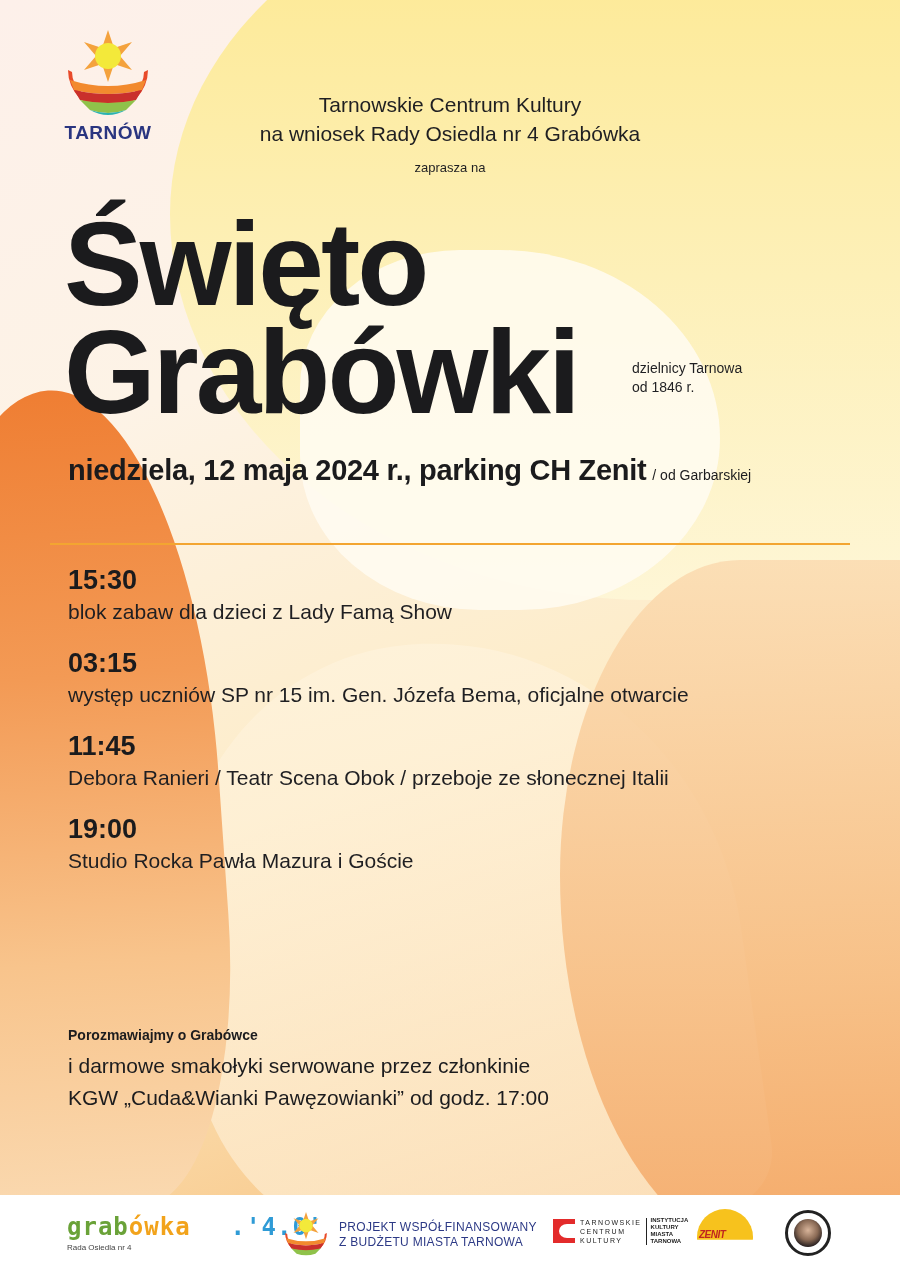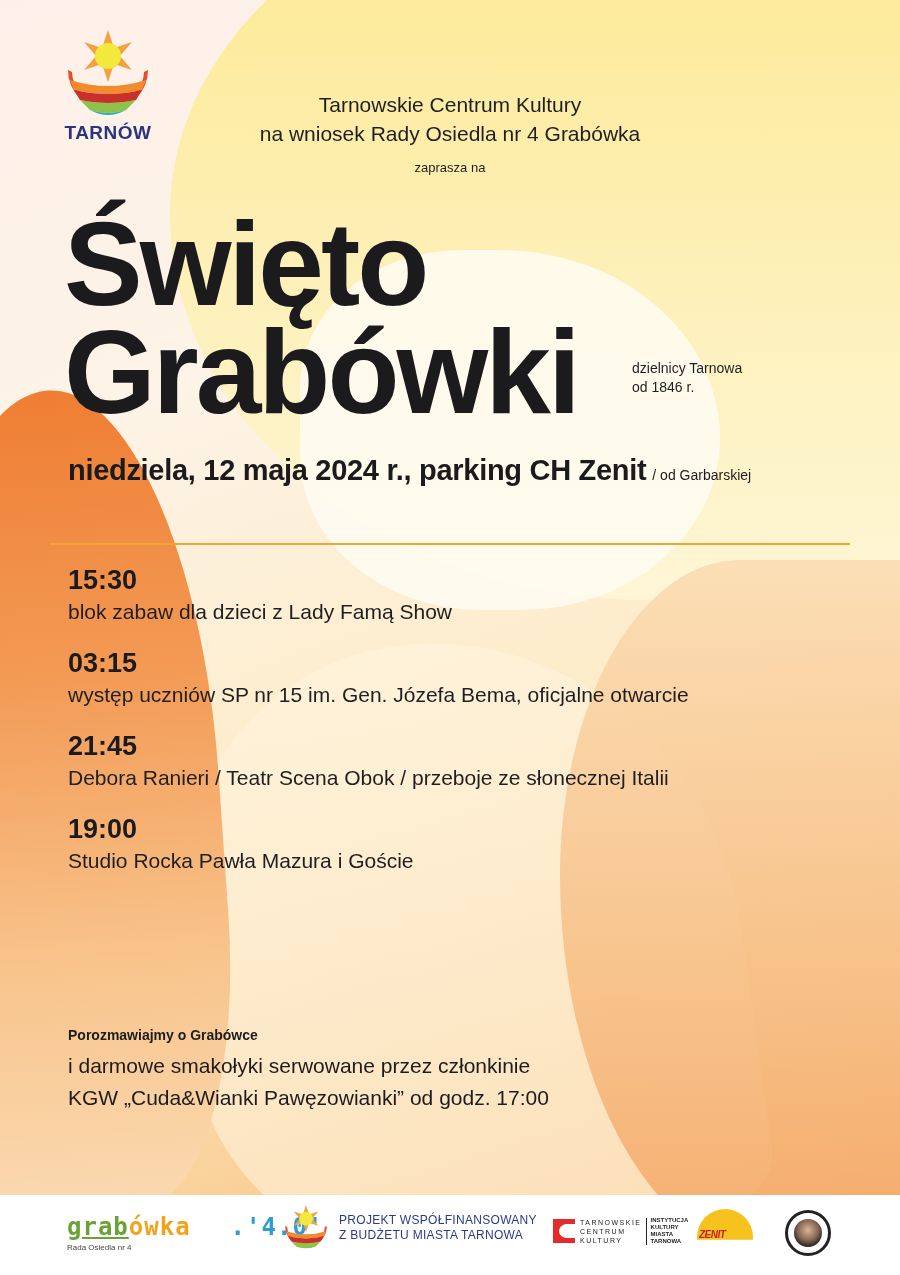--- a/index.html
+++ b/index.html
@@ -42,23 +42,23 @@
   .event .time { font-weight: bold; font-size: 27px; line-height: 32px; color: #1b1b1d; }
   .event .desc { font-size: 21px; line-height: 32px; color: #1f1f22; white-space: nowrap; }
 
   .extra { position: absolute; left: 68px; top: 1020px; width: 700px; }
   .extra .head { font-weight: bold; font-size: 14px; line-height: 30px; }
   .extra .line { font-size: 21px; line-height: 32px; }
 
   .footer { position: absolute; left: 0; top: 1195px; width: 900px; height: 80px; background: #ffffff; }
   .f-grab { position: absolute; left: 67px; top: 18px; }
   .f-grab .word { font-family: "DejaVu Sans Mono", monospace; font-weight: bold; font-size: 24px; letter-spacing: 1px; }
-  .f-grab .g1 { color: #6aa238; text-decoration: underline; } .f-grab .g2 { color: #f2a31b; } .f-grab .g3 { color: #2f9bd6; margin-left: 40px; }
+  .f-grab .g1 { color: #6aa238; } .f-grab .g2 { color: #f2a31b; } .f-grab .g3 { color: #2f9bd6; margin-left: 40px; }
   .f-grab .rada { display: block; font-size: 8px; color: #444; margin-top: 2px; }
-  .f-proj { position: absolute; left: 283px; top: 9px; display: flex; align-items: center; justify-content: center; }
+  .f-proj { position: absolute; left: 283px; top: 16px; display: flex; align-items: center; justify-content: center; }
   .f-proj .txt { margin-left: 10px; font-size: 12px; line-height: 15px; color: #2d3a86; letter-spacing: 0.3px; }
   .f-tck { position: absolute; left: 553px; top: 22px; display: flex; align-items: center; }
   .f-tck .c { width: 22px; height: 24px; background: #e32b2b; position: relative; }
   .f-tck .c::after { content: ""; position: absolute; left: 6px; top: 5px; width: 16px; height: 14px; border-radius: 50% 0 0 50%; background: #fff; }
   .f-tck .t1 { margin-left: 5px; font-size: 7px; line-height: 9px; letter-spacing: 1.5px; color: #222; border-right: 1px solid #222; padding-right: 4px; }
   .f-tck .t2 { margin-left: 4px; font-size: 6px; line-height: 7px; color: #222; font-weight: bold; }
   .f-zenit { position: absolute; left: 697px; top: 14px; width: 56px; height: 40px; }
   .f-zenit .sun { position: absolute; left: 0; top: 0; width: 56px; height: 56px; border-radius: 50%; background: #f7c21d; clip-path: inset(0 0 45% 0); }
   .f-zenit .z { position: absolute; left: 2px; top: 20px; font-weight: bold; font-style: italic; font-size: 10px; color: #c0261f; letter-spacing: -0.5px; }
   .f-school { position: absolute; left: 785px; top: 15px; width: 46px; height: 46px; border-radius: 50%; background: #fff; border: 3px solid #222; }
@@ -114,21 +114,21 @@
   <div class="schedule">
     <div class="event">
       <div class="time">15:30</div>
       <div class="desc">blok zabaw dla dzieci z Lady Famą Show</div>
     </div>
     <div class="event">
       <div class="time">03:15</div>
       <div class="desc">występ uczniów SP nr 15 im. Gen. Józefa Bema, oficjalne otwarcie</div>
     </div>
     <div class="event">
-      <div class="time">21:45</div>
+      <div class="time">11:45</div>
       <div class="desc">Debora Ranieri / Teatr Scena Obok / przeboje ze słonecznej Italii</div>
     </div>
     <div class="event">
       <div class="time">19:00</div>
       <div class="desc">Studio Rocka Pawła Mazura i Goście</div>
     </div>
   </div>
 
   <div class="extra">
     <div class="head">Porozmawiajmy o Grabówce</div>

